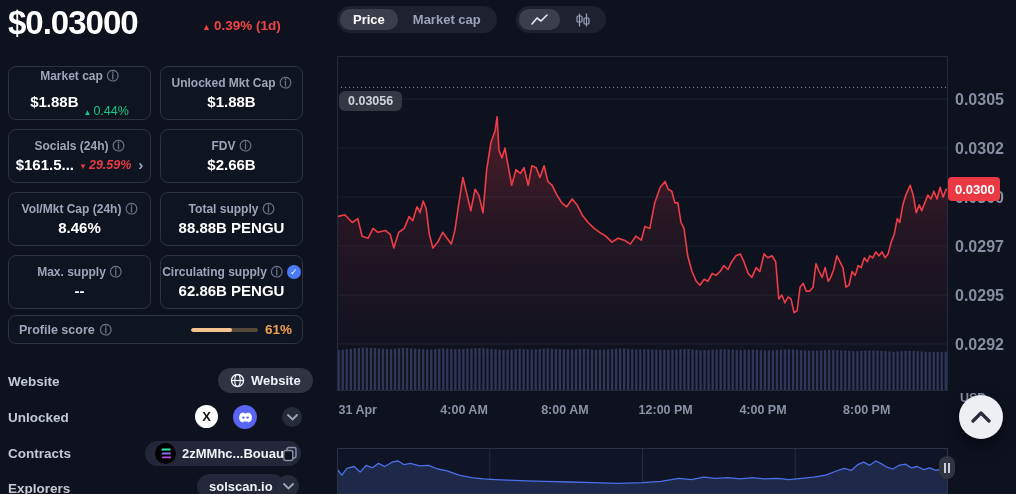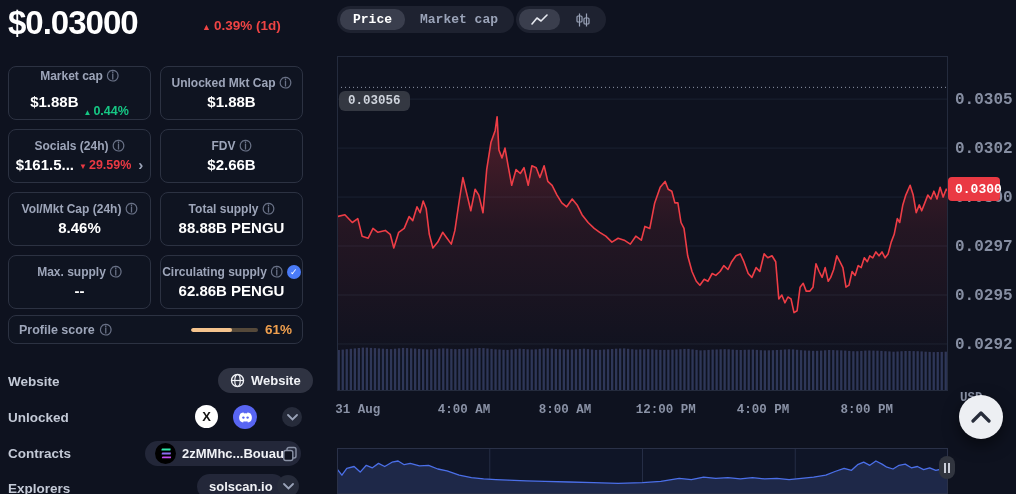--- a/index.html
+++ b/index.html
@@ -16,22 +16,22 @@
   .price-chg { position:absolute; left:174px; top:18px; font-size:13.5px; font-weight:700; color:#ef4444; white-space:nowrap;margin-left:28px; }
   .price-chg .tri { font-size:9px; margin-right:3px; }
 
   #stats { position:absolute; left:8px; top:66px; width:295px;
     display:grid; grid-template-columns:143px 143px; gap:9px; }
   .card { height:54px; border:1px solid #2c3242; border-radius:8px; background:#0f1421;
     display:flex; flex-direction:column; align-items:center; justify-content:center; gap:3px; }
   .card .lbl { font-size:12px; font-weight:700; color:#9da5b9; display:flex; align-items:center; gap:4px; white-space:nowrap; }
   .card .val { font-size:15px; font-weight:800; color:#fff; display:flex; align-items:center; gap:5px; white-space:nowrap; }
   .info-i { font-size:12px; color:#697186; font-style:normal; line-height:1; }
-  .d-up { color:#16c784; font-size:12.5px; font-weight:700;margin-top:18px; }
-  .d-down { color:#ea3943; font-size:12.5px; font-weight:800; }
+  .d-up { color:#16c784; font-size:12.5px; font-weight:400;margin-top:18px; }
+  .d-down { color:#ea3943; font-size:12.5px; font-weight:800;font-style:italic; }
   .tri-s { font-size:8px; margin-right:2px; }
   .more-arrow { color:#9da5b9; font-size:15px; font-weight:700; margin-left:2px; }
   .vbadge { width:14px; height:14px; border-radius:50%; background:#4a7bf7; color:#fff; font-size:9px;
     display:inline-flex; align-items:center; justify-content:center; font-weight:800; }
 
   #profile { position:absolute; left:8px; top:315px; width:295px; height:29px;
     border:1px solid #2c3242; border-radius:8px; background:#0f1421;
     display:flex; align-items:center; padding:0 10px; }
   #profile .lbl { font-size:12.5px; font-weight:700; color:#9da5b9; display:flex; gap:5px; align-items:center; }
   .pbar { width:67px; height:4px; border-radius:2px; background:#55493a; margin-left:auto; overflow:hidden; }
@@ -39,21 +39,21 @@
   .pval { font-size:13.5px; font-weight:700; color:#ef9f4e; margin-left:7px; }
 
   .linklbl { position:absolute; left:8px; font-size:13.5px; font-weight:700; color:#c3c9d6; }
   .pill { position:absolute; height:25px; border-radius:13px; background:#2f3342;
     display:flex; align-items:center; gap:6px; padding:0 12px;
     font-size:13px; font-weight:800; color:#f0f2f6; cursor:pointer; }
   .pill.dark { background:#232739; }
   .circle-btn { position:absolute; border-radius:50%; display:flex; align-items:center; justify-content:center; cursor:pointer; }
 
   
-  #chart-area { position:absolute; left:337px; top:0; width:679px; height:476px;font-family:Liberation Mono, monospace; }
+  #chart-area { position:absolute; left:337px; top:0; width:679px; height:476px; }
   .seg { position:absolute; top:6px; height:27px; background:#1e2230; border-radius:14px;
     display:flex; align-items:center; padding:3px; gap:2px; }
   .seg .item { height:21px; border-radius:10px; padding:0 13px; display:flex; align-items:center;
     font-size:13px; font-weight:700; color:#9aa3b8; cursor:pointer; }
   .seg .item.active { background:#3a3e4d; color:#fff; }
   .seg .iconcell { width:41px; height:21px; border-radius:10px; display:flex; align-items:center; justify-content:center; cursor:pointer; }
   .seg .iconcell.active { background:#3a3e4d; }
 
   #ranges { position:absolute; right:8px; top:6px; height:27px; background:#1e2230; border-radius:9px;
     display:flex; align-items:center; padding:0 5px; gap:3px; }
@@ -438,21 +438,21 @@
   <div id="pricebadge" style="top: 177.216px;">0.0300</div>
   <div id="ylabels">
       <div class="ylab" style="top: 91.0994px;">0.0305</div>
       <div class="ylab" style="top: 140.076px;">0.0302</div>
       <div class="ylab" style="top: 189.053px;">0.0300</div>
       <div class="ylab" style="top: 238.029px;">0.0297</div>
       <div class="ylab" style="top: 287.006px;">0.0295</div>
       <div class="ylab" style="top: 335.982px;">0.0292</div>
     </div>
   <div id="xlabels">
-      <div class="xlab" style="left: -14.226px;">31 Aug</div>
+      <div class="xlab" style="left: -14.226px;">31 Apr</div>
       <div class="xlab" style="left: 92.088px;">4:00 AM</div>
       <div class="xlab" style="left: 192.903px;">8:00 AM</div>
       <div class="xlab" style="left: 293.718px;">12:00 PM</div>
       <div class="xlab" style="left: 391px;">4:00 PM</div>
       <div class="xlab" style="left: 494.737px;">8:00 PM</div>
     </div>
   <div id="usdlbl">USD</div>
 
 
   <svg id="nav" width="611" height="46">

